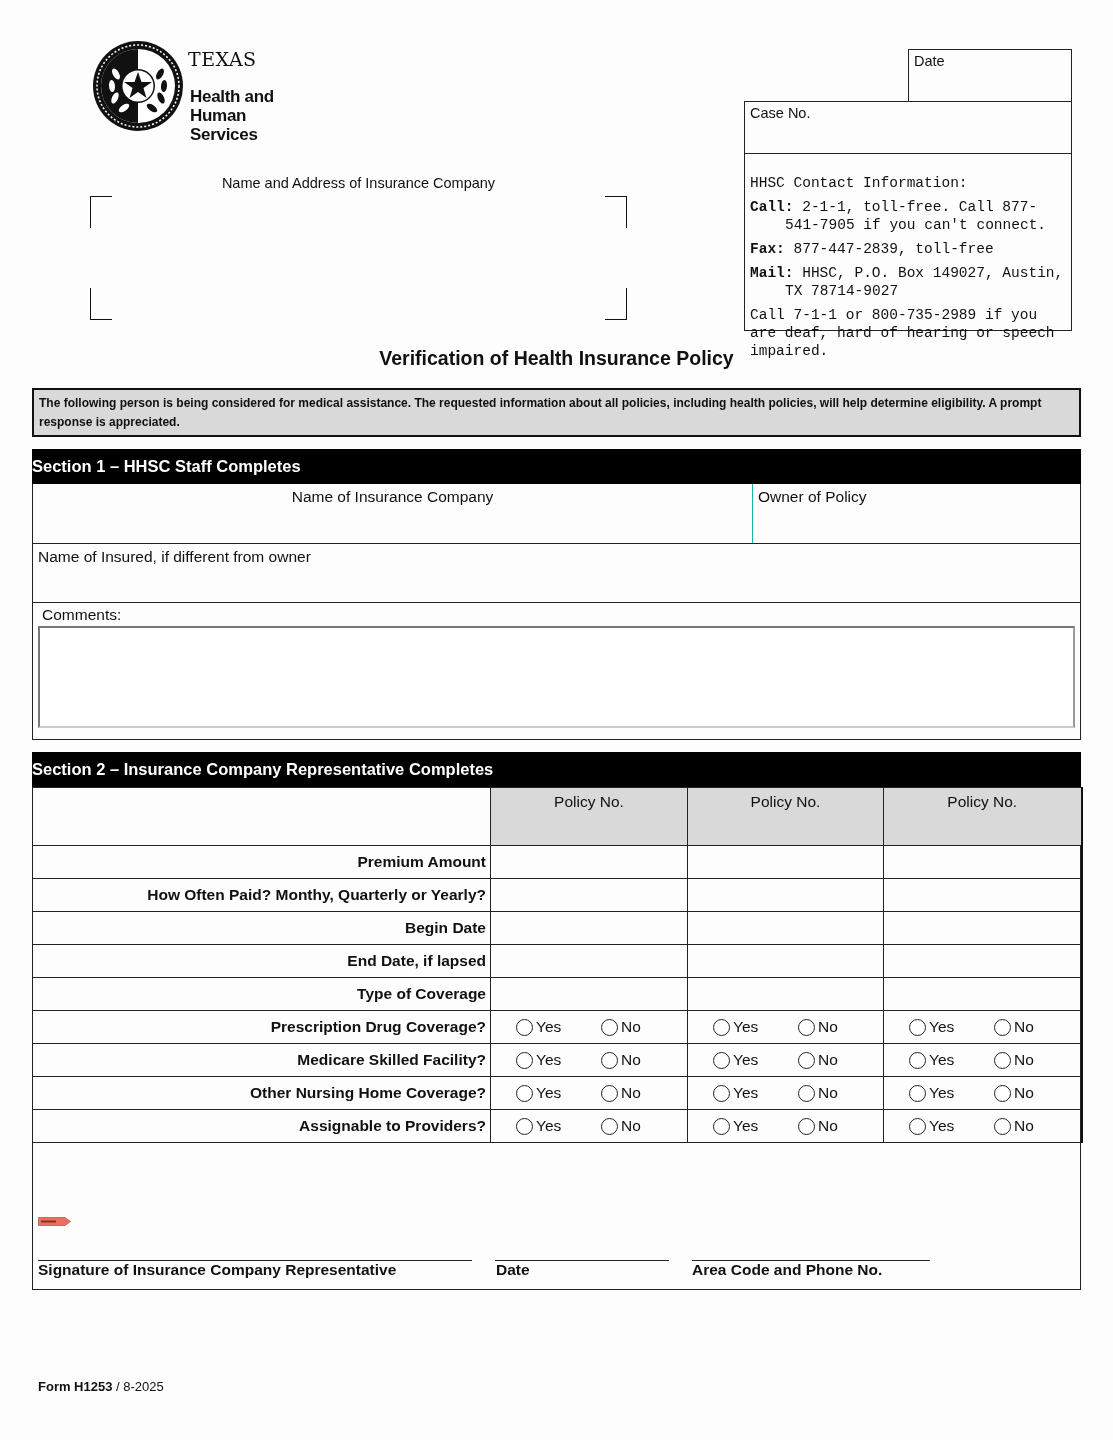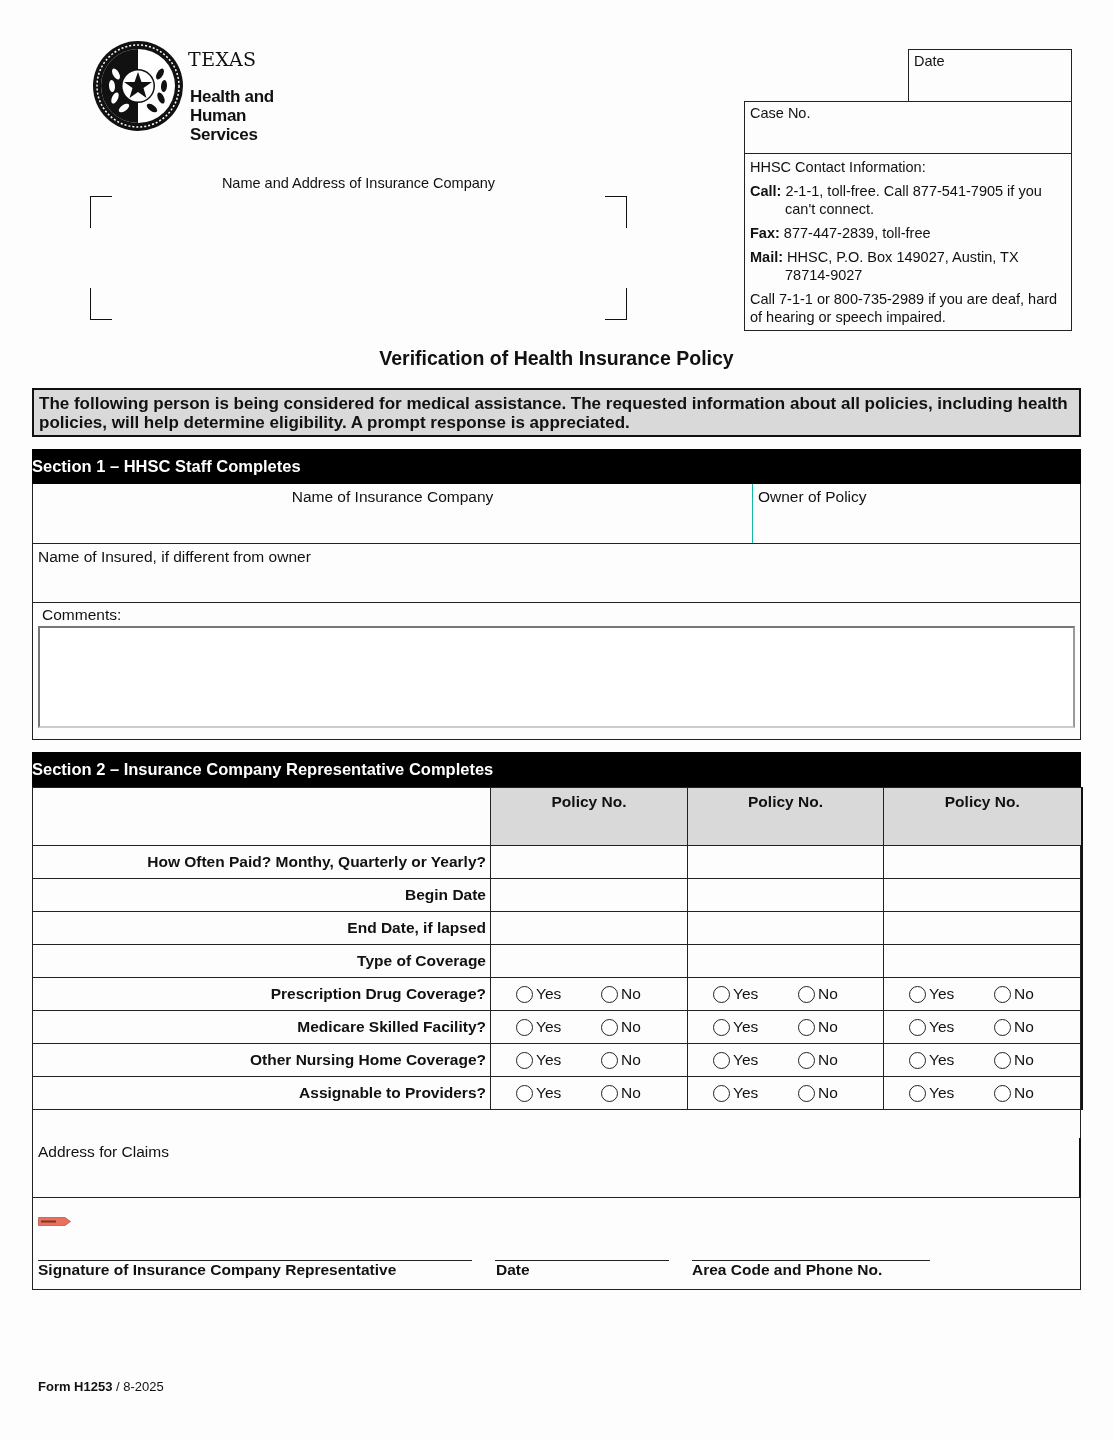--- a/index.html
+++ b/index.html
@@ -18,48 +18,48 @@
   .corner { position: absolute; width: 22px; height: 32px; border-color: #111; border-style: solid; border-width: 0; }
   .c-tl { left: 90px; top: 196px; border-top-width: 1.5px; border-left-width: 1.5px; }
   .c-tr { left: 605px; top: 196px; border-top-width: 1.5px; border-right-width: 1.5px; }
   .c-bl { left: 90px; top: 288px; border-bottom-width: 1.5px; border-left-width: 1.5px; }
   .c-br { left: 605px; top: 288px; border-bottom-width: 1.5px; border-right-width: 1.5px; }
 
   
   .box { border: 1px solid #222; }
   #date-box { left: 908px; top: 49px; width: 164px; height: 53px; padding: 3px 5px; font-size: 14.5px; }
   #case-box { left: 744px; top: 101px; width: 328px; height: 53px; padding: 3px 5px; font-size: 14.5px; }
-  #contact-box { left: 744px; top: 153px; width: 328px; height: 178px; padding: 4px 5px; font-size: 14.5px; line-height: 18px; }
+  #contact-box { left: 744px; top: 153px; width: 328px; height: 178px; padding: 20px 5px; font-size: 14.5px; line-height: 18px; font-family: Liberation Mono, monospace; }
   #contact-box .line { margin-bottom: 6px; }
   #contact-box .hang { padding-left: 35px; text-indent: -35px; }
   #contact-box .hang-m { padding-left: 35px; text-indent: -35px; }
   #contact-box b { font-weight: bold; }
 
   
   .title { left: 0; width: 1113px; top: 347px; text-align: center; font-size: 19.5px; font-weight: bold; }
 
   
-  #intro { left: 32px; top: 388px; width: 1049px; height: 49px; background: #d9d9d9; border: 2px solid #111; padding: 4px 5px; font-weight: bold; font-size: 17px; line-height: 19px; }
+  #intro { left: 32px; top: 388px; width: 1049px; height: 49px; background: #d9d9d9; border: 2px solid #111; padding: 4px 5px; font-weight: bold; font-size: 12px; line-height: 19px; }
 
   
   .sec-hdr { background: #000; color: #fff; font-weight: bold; font-size: 16.5px; text-align: left; line-height: 34px; height: 35px; }
 
   
   #sec1 { left: 32px; top: 449px; width: 1049px; height: 291px; border: 1px solid #222; }
   #sec1 .sec-hdr { position: absolute; left: -1px; top: -1px; width: 1049px; }
   .s1-row { position: absolute; left: 0; width: 1047px; border-bottom: 1px solid #222; font-size: 15.5px; }
   .s1-cell { position: absolute; top: 0; height: 100%; padding: 4px 5px; }
   #comments-box { position: absolute; left: 5px; top: 176px; width: 1037px; height: 102px; border: 2px solid #777; border-right-color: #999; border-bottom-color: #ccc; background: #fff; }
 
   
   #sec2 { left: 32px; top: 752px; width: 1049px; height: 538px; border: 1px solid #222; }
   #sec2 .sec-hdr { position: absolute; left: -1px; top: -1px; width: 1049px; }
   table.pol { position: absolute; left: -1px; top: 34px; border-collapse: collapse; table-layout: fixed; width: 1049px; }
   table.pol td, table.pol th { border: 1px solid #222; font-size: 15.5px; }
-  table.pol th { background: #d9d9d9; font-weight: bold; vertical-align: top; padding-top: 5px; height: 58px; text-align: center; }
+  table.pol th { background: #d9d9d9; font-weight: normal; vertical-align: top; padding-top: 5px; height: 58px; text-align: center; }
   table.pol th.blank { background: #fdfdfd; }
   table.pol td.lbl { text-align: right; font-weight: bold; padding-right: 4px; height: 33px; }
   table.pol tr:last-child td { border-bottom: 1px solid #222; }
   table.pol td.rad { position: relative; }
   .opt { position: absolute; top: 7px; display: flex; align-items: center; font-size: 15.5px; cursor: pointer; }
   .opt .circ { width: 17px; height: 17px; border: 1.2px solid #222; border-radius: 50%; margin-right: 3px; background: #fff; }
   .opt.yes { left: 25px; }
   .opt.no { left: 110px; }
   table.pol td:last-child, table.pol th:last-child { border-right: 2px solid #111; }
 
@@ -161,20 +161,26 @@
     <thead>
       <tr>
         <th class="blank"></th>
         <th>Policy No.</th>
         <th>Policy No.</th>
         <th>Policy No.</th>
       </tr>
     </thead>
     <tbody id="pol-body">
         <tr>
+          <td class="lbl">Premium Amount</td>
+          <td></td>
+          <td></td>
+          <td></td>
+        </tr>
+        <tr>
           <td class="lbl">How Often Paid? Monthy, Quarterly or Yearly?</td>
           <td></td>
           <td></td>
           <td></td>
         </tr>
         <tr>
           <td class="lbl">Begin Date</td>
           <td></td>
           <td></td>
           <td></td>
@@ -319,23 +325,20 @@
             </span>
             <span class="opt no">
               <span class="circ"></span>
               <span>No</span>
             </span>
           </td>
         </tr>
       </tbody>
   </table>
 
-  <div id="claims">
-    <span>Address for Claims</span>
-  </div>
 
   <svg id="sign-here" viewBox="0 0 33 9">
     <path d="M0.5 0.5 H27 L32.5 4.5 L27 8.5 H0.5 Z" fill="#e8705c" stroke="#a0402f" stroke-width="0.6"></path>
     <rect x="3" y="3.5" width="15" height="2" fill="#5a1a10" opacity="0.7"></rect>
   </svg>
 
   <div class="sig-line" style="left:5px; width:434px;"></div>
   <div class="sig-lbl" style="left:5px;">Signature of Insurance Company Representative</div>
   <div class="sig-line" style="left:462px; width:174px;"></div>
   <div class="sig-lbl" style="left:463px;">Date</div>

